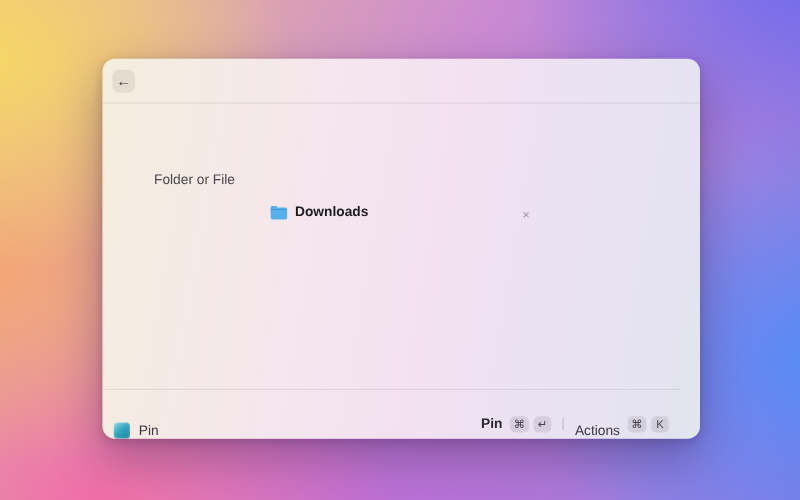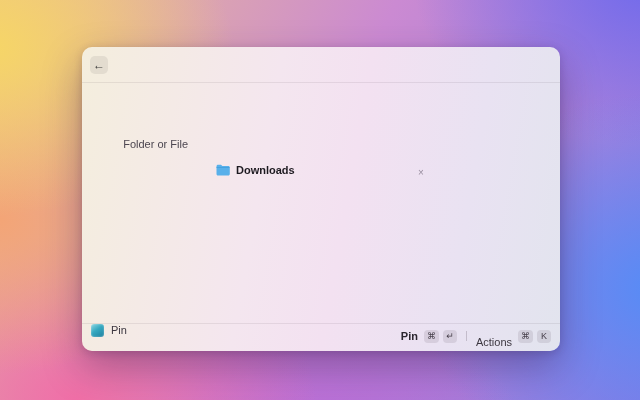--- a/index.html
+++ b/index.html
@@ -47,23 +47,23 @@
     display: flex; 
   }
   .folder-ic { display: inline-flex; margin-right: 6px; }
   .file-name { font-size: 11px; font-weight: bold; color: #1d1a20; }
   .remove-btn {
     position: absolute; left: 331px; top: 81px; width: 16px; height: 16px;
     display: flex; align-items: center; justify-content: center;
     font-size: 10px; color: #9a8fa0; cursor: pointer;
   }
   .win-footer {
-    position: absolute; left: 0; right: 0; bottom: 0; height: 28px;
+    position: absolute; left: 0; right: 16px; bottom: 0; height: 40px;
     border-top: 1px solid rgba(60,40,60,0.09);
-    display: flex; align-items: flex-start; padding: 0 9px;
+    display: flex; align-items: flex-end; padding: 0 9px;
   }
   .app-icon {
     width: 13px; height: 13px; border-radius: 3px; margin-right: 7px;
     background: linear-gradient(145deg, #8fd8e2 0%, #35a8c0 45%, #1d7f9e 100%);
     box-shadow: inset 0 0 2px rgba(255,255,255,0.5);
   }
   .footer-app-label { font-size: 11px; color: #3c3740; }
   .footer-right { margin-left: auto; display: flex; align-items: center; gap: 4px; }
   .footer-action-label { font-size: 11px; color: #2a252e; font-weight: bold; margin-right: 2px; }
   .footer-action-label.secondary { font-weight: normal; color: #3c3740; margin-top: 12px; }

